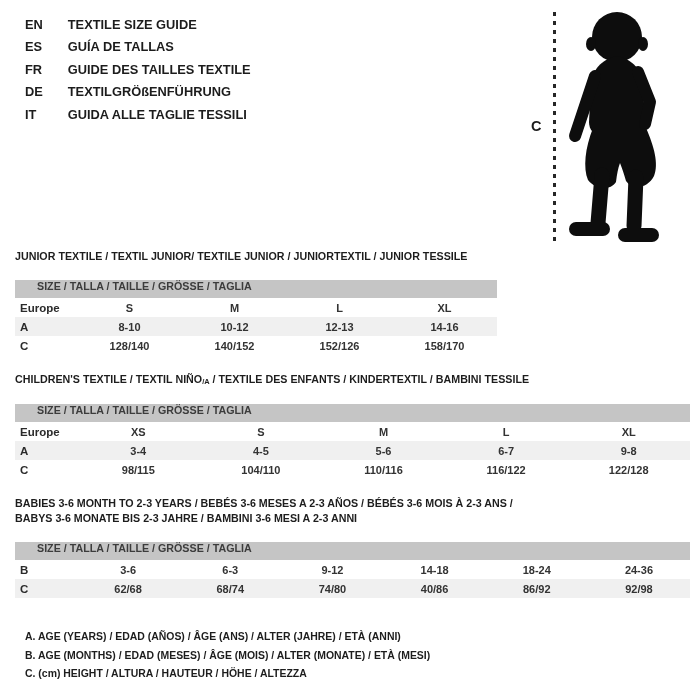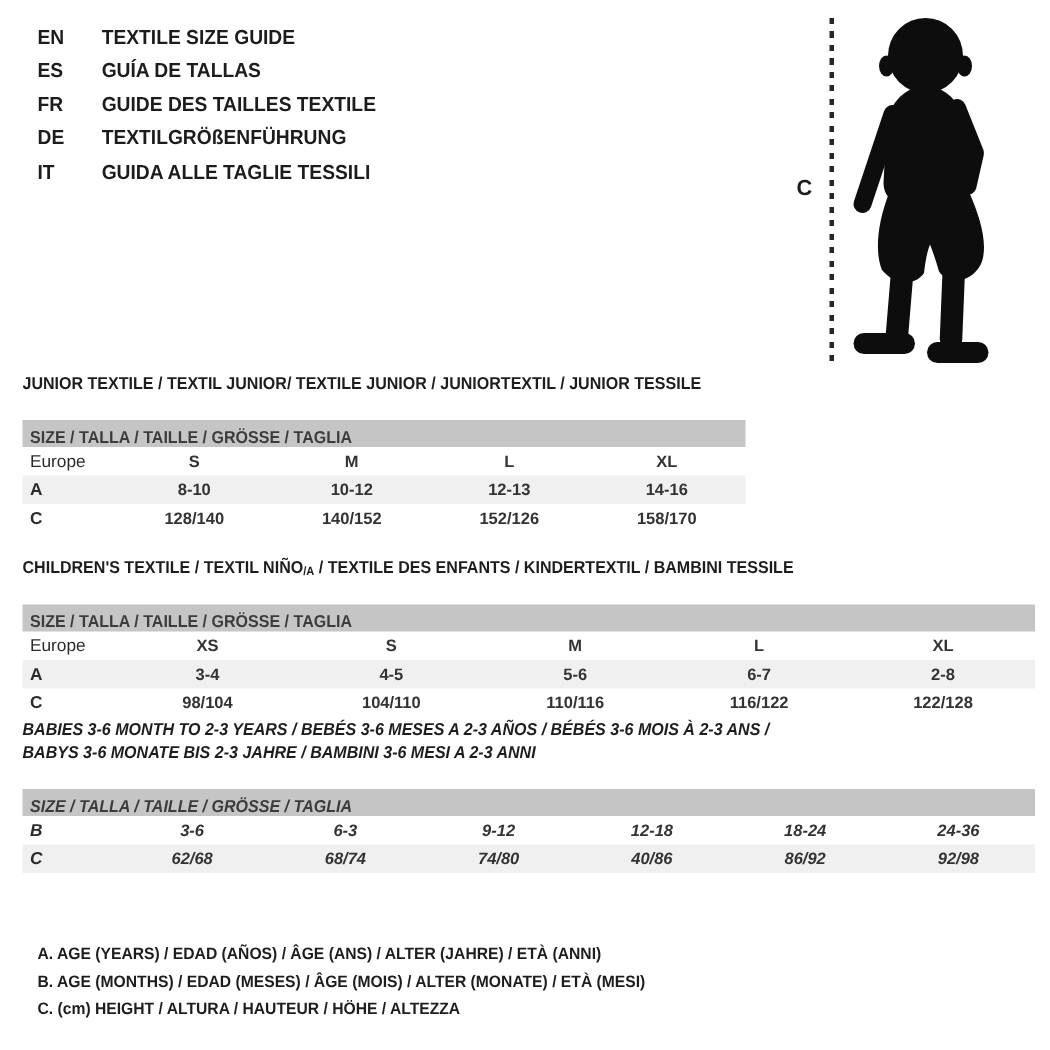--- a/index.html
+++ b/index.html
@@ -34,34 +34,34 @@
   .tbl-title {
     font-weight:bold; font-size:11.5px; line-height:13px; color:#1d1d1d;
     white-space:nowrap; transform:scaleX(0.93); transform-origin:left top;
   }
   .tbl-title2 {
     font-weight:bold; font-size:11.5px; line-height:15px; color:#1d1d1d;
     white-space:nowrap; transform:scaleX(0.93); transform-origin:left top;
   }
   .subsc { font-size:8px; vertical-align:-1px; }
   .bar {
-    background:#c5c5c5; height:18px; display:flex; align-items:flex-end;
-    padding-left:5px;
+    background:#c5c5c5; height:18px; display:flex; align-items:flex-start;
+    padding-left:22px;
   }
   .bar span {
     font-weight:bold; font-size:11.5px; color:#3c3c3c; white-space:nowrap;
     transform:scaleX(0.93); transform-origin:left center; display:inline-block;
   }
   .trow {
     display:flex; height:19px; align-items:center;
     font-weight:bold; font-size:11px; color:#333333;
   }
   .trow.shaded { background:#f0f0f0; }
   .rlabel { width:62px; padding-left:5px; color:#2b2b2b; font-size:11.5px; }
-  .rlabel.euro { font-weight:normal; }
+  .rlabel.euro { font-weight:bold; }
   .cell { flex:1; text-align:center; }
 
   
   .notes {
     position:absolute; left:25px; top:627px;
     font-weight:bold; font-size:11px; line-height:18.5px; color:#1d1d1d;
     white-space:nowrap; transform:scaleX(0.95); transform-origin:left top;
   }
 </style>
 </head>
@@ -158,44 +158,44 @@
       <div class="cell">M</div>
       <div class="cell">L</div>
       <div class="cell">XL</div>
     </div>
     <div class="trow shaded">
       <div class="rlabel">A</div>
       <div class="cell">3-4</div>
       <div class="cell">4-5</div>
       <div class="cell">5-6</div>
       <div class="cell">6-7</div>
-      <div class="cell">2-8</div>
+      <div class="cell">9-8</div>
     </div>
     <div class="trow">
       <div class="rlabel">C</div>
-      <div class="cell">98/104</div>
+      <div class="cell">98/115</div>
       <div class="cell">104/110</div>
       <div class="cell">110/116</div>
       <div class="cell">116/122</div>
       <div class="cell">122/128</div>
     </div>
   </div>
 
-  <div class="size-table" style="top:480px; width:675px;font-style:italic;">
+  <div class="size-table" style="top:496px; width:675px;">
     <div class="tbl-title2">BABIES 3-6 MONTH TO 2-3 YEARS / BEBÉS 3-6 MESES A 2-3 AÑOS / BÉBÉS 3-6 MOIS À 2-3 ANS /</div>
     <div class="tbl-title2">BABYS 3-6 MONATE BIS 2-3 JAHRE / BAMBINI 3-6 MESI A 2-3 ANNI</div>
     <div class="bar" style="margin-top:16px;">
       <span>SIZE / TALLA / TAILLE / GRÖSSE / TAGLIA</span>
     </div>
     <div class="trow">
       <div class="rlabel">B</div>
       <div class="cell">3-6</div>
       <div class="cell">6-3</div>
       <div class="cell">9-12</div>
-      <div class="cell">12-18</div>
+      <div class="cell">14-18</div>
       <div class="cell">18-24</div>
       <div class="cell">24-36</div>
     </div>
     <div class="trow shaded">
       <div class="rlabel">C</div>
       <div class="cell">62/68</div>
       <div class="cell">68/74</div>
       <div class="cell">74/80</div>
       <div class="cell">40/86</div>
       <div class="cell">86/92</div>

